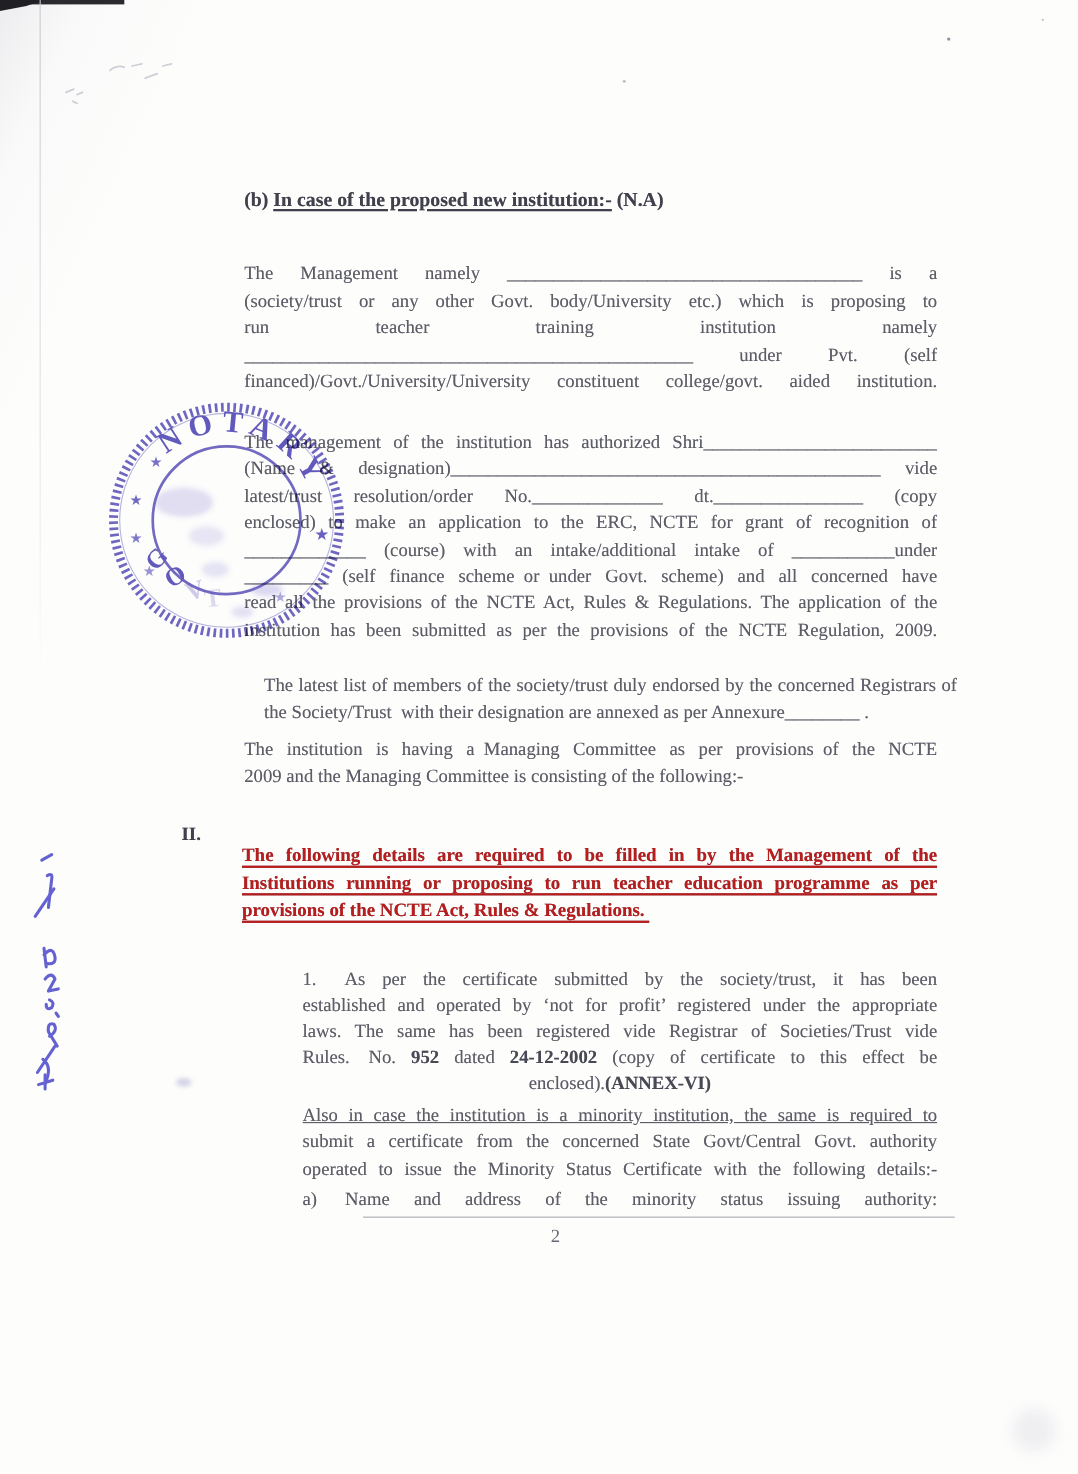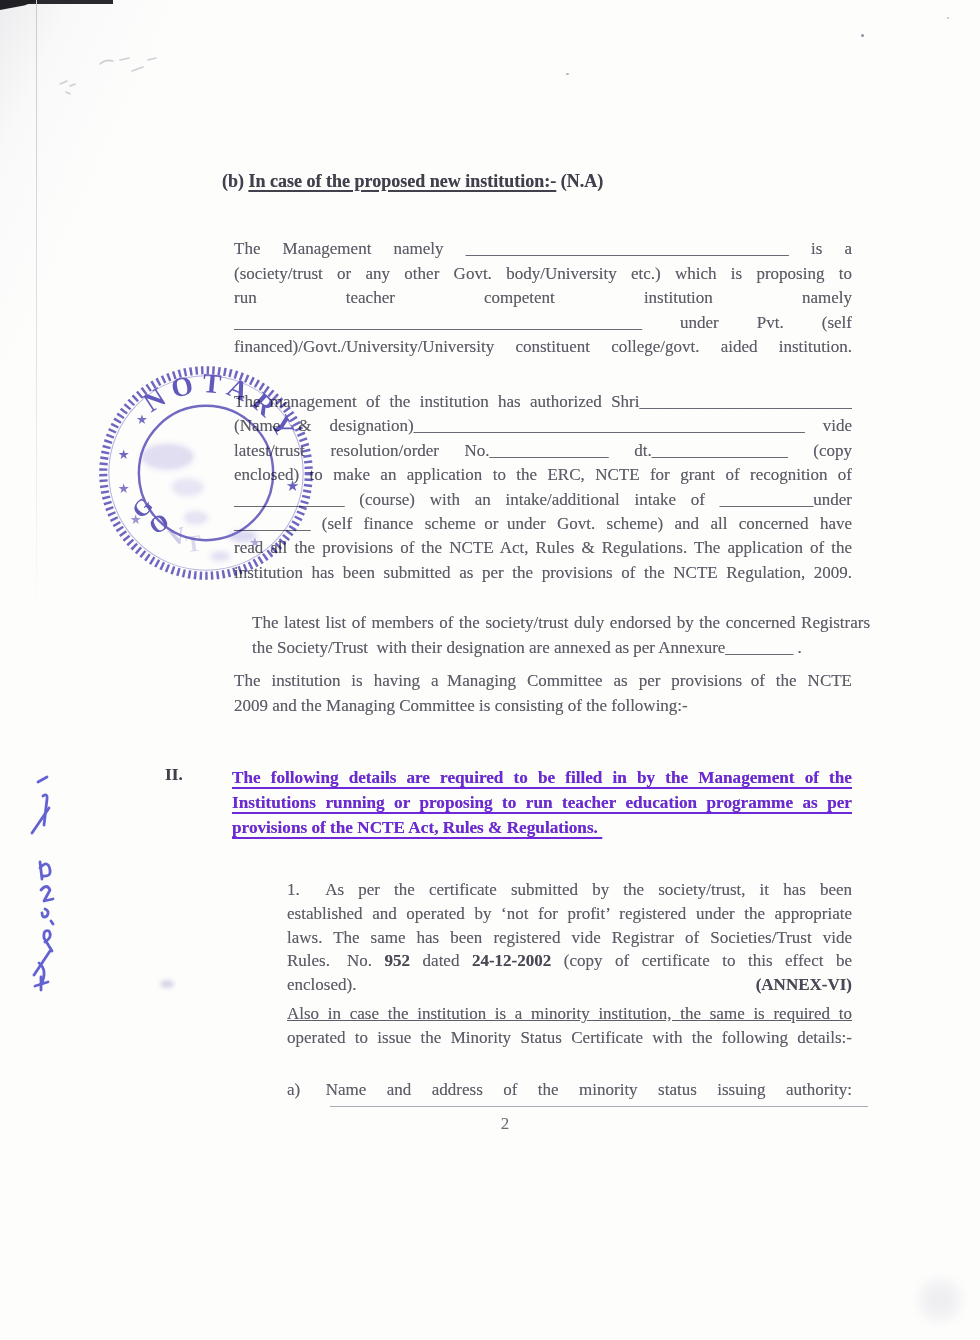--- a/index.html
+++ b/index.html
@@ -9,40 +9,40 @@
     font-family:"Liberation Serif", serif;
     color:#5c5c66;
   }
   
   .scan-tint{
     position:absolute;left:0;top:0;width:220px;height:420px;
     background:linear-gradient(115deg, rgba(223,223,228,.55) 0%, rgba(240,240,243,.3) 18%, rgba(255,255,255,0) 45%);
     pointer-events:none;
   }
   .para{position:absolute;text-align:justify;}
-  .line{overflow:hidden;margin-left:12px;}
+  .line{overflow:hidden;}
   .j::after{content:"";display:inline-block;width:100%;height:0;line-height:0;vertical-align:top;}
   .body-text{font-size:17px;color:#5d5d68;text-shadow:0 0 .6px rgba(93,93,104,.55);}
   .b{font-weight:bold;color:#494955;}
   .heading{
     position:absolute;left:222px;top:171px;width:660px;
     font-size:18px;font-weight:bold;color:#41414d;
     text-shadow:0 0 .5px rgba(65,65,77,.6);
   }
   .heading .u{text-decoration:underline;text-decoration-thickness:1.6px;text-underline-offset:3px;}
   .sec2{
-    font-size:17.2px;font-weight:bold;color:#6d28d9;
+    font-size:17.2px;font-weight:bold;color:#b91c1c;
     text-shadow:0 0 .5px rgba(64,64,76,.6);
   }
   .sec2 .line{text-decoration:underline;text-decoration-thickness:1.5px;text-underline-offset:4px;}
   .sec2-num{
-    position:absolute;left:165px;top:765px;font-size:17.2px;font-weight:bold;color:#40404c;
+    position:absolute;left:165px;top:749px;font-size:17.2px;font-weight:bold;color:#40404c;
     text-shadow:0 0 .5px rgba(64,64,76,.6);
   }
-  .between{display:flex;justify-content:space-between;}
+  .between{display:flex;justify-content:center;}
   .blank-rule{
     position:absolute;left:330px;top:1106px;width:538px;height:0;
     border-top:1.5px solid #9a9aa6;opacity:.85;
   }
   .page-num{
     position:absolute;left:0;top:1114px;width:1010px;text-align:center;
     font-size:17px;color:#696973;
   }
   
   .stamp{position:absolute;left:90px;top:357px;width:232px;height:232px;
@@ -87,21 +87,21 @@
   </g>
 </svg>
 
 <div class="heading">
   <span>(b) </span><span class="u">In case of the proposed new institution:-</span><span> (N.A)</span>
 </div>
 
 <div class="para body-text" style="left:222px;top:237px;width:630px;--lh:24.6px;">
     <div class="line j" style="height: var(--lh); line-height: var(--lh);">The Management namely ______________________________________ is a</div>
     <div class="line j" style="height: var(--lh); line-height: var(--lh);">(society/trust or any other Govt. body/University etc.)  which is proposing to</div>
-    <div class="line j" style="height: var(--lh); line-height: var(--lh);">run teacher competent institution namely</div>
+    <div class="line j" style="height: var(--lh); line-height: var(--lh);">run teacher training institution namely</div>
     <div class="line j" style="height: var(--lh); line-height: var(--lh);">________________________________________________ under Pvt. (self</div>
     <div class="line j" style="height: var(--lh); line-height: var(--lh);">financed)/Govt./University/University constituent college/govt. aided institution.</div>
   </div>
 
 <div class="para body-text" style="left:222px;top:390px;width:630px;--lh:24.4px;">
     <div class="line j" style="height: var(--lh); line-height: var(--lh);">The management of the institution has authorized Shri_________________________</div>
     <div class="line j" style="height: var(--lh); line-height: var(--lh);">(Name &amp; designation)______________________________________________ vide</div>
     <div class="line j" style="height: var(--lh); line-height: var(--lh);">latest/trust resolution/order No.______________ dt.________________ (copy</div>
     <div class="line j" style="height: var(--lh); line-height: var(--lh);">enclosed) to make an application to the ERC, NCTE for grant of recognition of</div>
     <div class="line j" style="height: var(--lh); line-height: var(--lh);">_____________ (course) with an intake/additional intake of ___________under</div>
@@ -137,20 +137,21 @@
     <span>Rules. No. </span><span class="b">952</span><span> dated </span><span class="b">24-12-2002</span><span> (copy of certificate to this effect be</span>
   </div>
   <div class="line between" style="height:var(--lh);line-height:var(--lh);">
     <span>enclosed).</span>
     <span class="b">(ANNEX-VI)</span>
   </div>
 </div>
 
 <div class="para body-text" style="left:275px;top:1002px;width:577px;--lh:24.3px;">
     <div class="line j" style="height: var(--lh); line-height: var(--lh); text-decoration: underline;">Also in case the institution is a minority institution, the same is required to</div>
+    <div class="line j" style="height: var(--lh); line-height: var(--lh);">submit a certificate from the concerned State Govt/Central Govt. authority</div>
     <div class="line j" style="height: var(--lh); line-height: var(--lh);">operated to issue the Minority Status Certificate with the following details:-</div>
   </div>
 
 <div class="para body-text" style="left:275px;top:1078px;width:577px;--lh:24px;">
     <div class="line j" style="height: var(--lh); line-height: var(--lh);">a)  Name and address of the minority status issuing authority:</div>
   </div>
 
 <div class="blank-rule"></div>
 
 <div class="page-num">2</div>

